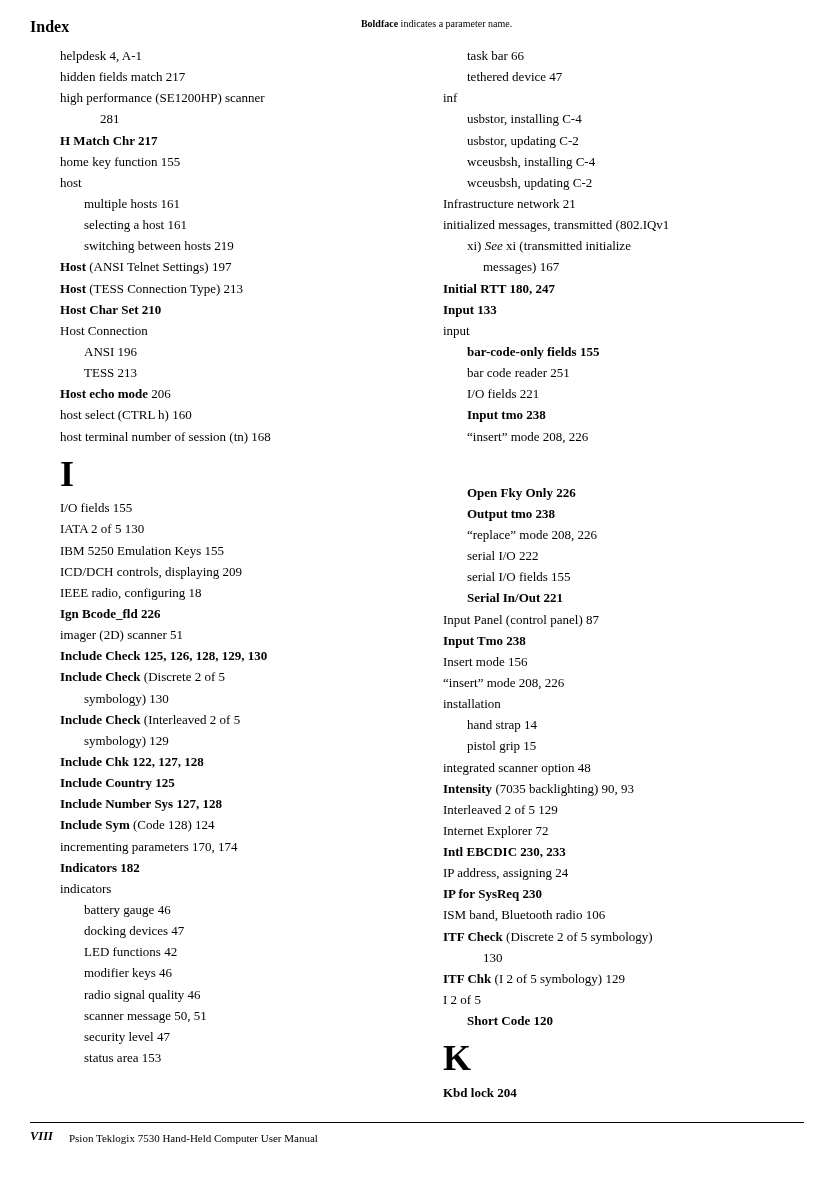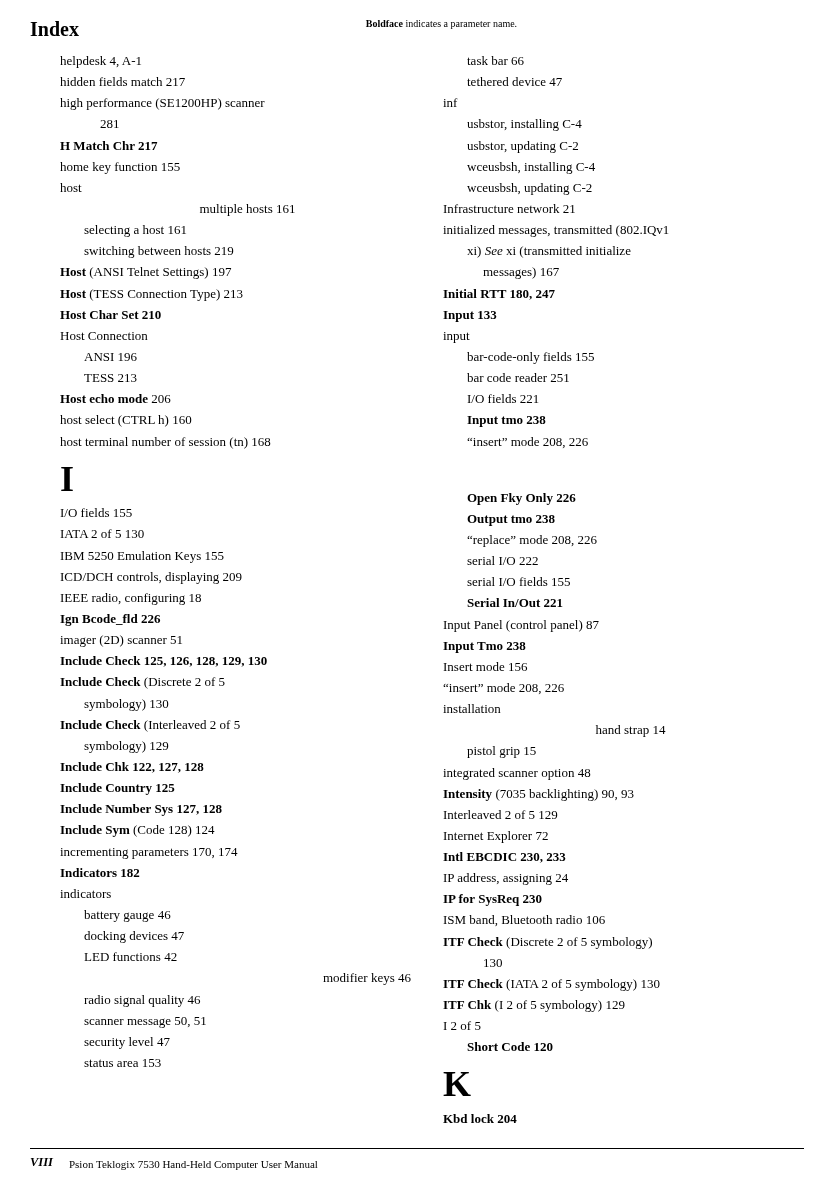--- a/index.html
+++ b/index.html
@@ -14,21 +14,21 @@
     }
     .page-header {
       display: flex;
       justify-content: space-between;
       align-items: flex-start;
       margin-bottom: 10px;
       border-bottom: none;
     }
     .page-header-left {
       font-weight: bold;
-      font-size: 20px;
+      font-size: 16px;
       font-style: normal;
     }
     .page-header-center {
       text-align: center;
       font-size: 10px;
       flex: 1;
       padding: 0 20px;
     }
     .header-bold { font-weight: bold; }
     .two-col {
@@ -76,21 +76,21 @@
 
 <div class="two-col">
   <div class="col" id="left-col">
       <div class="entry">helpdesk   4, A-1</div>
       <div class="entry">hidden fields match   217</div>
       <div class="entry">high performance (SE1200HP) scanner</div>
       <div class="entry" style="padding-left: 40px;">281</div>
       <div class="entry"><b>H Match Chr   217</b></div>
       <div class="entry">home key function   155</div>
       <div class="entry">host</div>
-      <div class="entry" style="padding-left: 24px; text-align: center;">multiple hosts   161</div>
+      <div class="entry" style="padding-left: 24px;">multiple hosts   161</div>
       <div class="entry" style="padding-left: 24px;">selecting a host   161</div>
       <div class="entry" style="padding-left: 24px;">switching between hosts   219</div>
       <div class="entry"><b>Host </b>(ANSI Telnet Settings)   197</div>
       <div class="entry"><b>Host </b>(TESS Connection Type)   213</div>
       <div class="entry"><b>Host Char Set   210</b></div>
       <div class="entry">Host Connection</div>
       <div class="entry" style="padding-left: 24px;">ANSI   196</div>
       <div class="entry" style="padding-left: 24px;">TESS   213</div>
       <div class="entry"><b>Host echo mode</b>   206</div>
       <div class="entry">host select (CTRL h)   160</div>
@@ -111,70 +111,69 @@
       <div class="entry"><b>Include Chk   122, 127, 128</b></div>
       <div class="entry"><b>Include Country   125</b></div>
       <div class="entry"><b>Include Number Sys   127, 128</b></div>
       <div class="entry"><b>Include Sym </b>(Code 128)   124</div>
       <div class="entry">incrementing parameters   170, 174</div>
       <div class="entry"><b>Indicators   182</b></div>
       <div class="entry">indicators</div>
       <div class="entry" style="padding-left: 24px;">battery gauge   46</div>
       <div class="entry" style="padding-left: 24px;">docking devices   47</div>
       <div class="entry" style="padding-left: 24px;">LED functions   42</div>
-      <div class="entry" style="padding-left: 24px; text-align: right;">modifier keys   46</div>
+      <div class="entry" style="padding-left: 24px;">modifier keys   46</div>
       <div class="entry" style="padding-left: 24px;">radio signal quality   46</div>
       <div class="entry" style="padding-left: 24px;">scanner message   50, 51</div>
       <div class="entry" style="padding-left: 24px;">security level   47</div>
       <div class="entry" style="padding-left: 24px;">status area   153</div>
     </div>
   <div class="col" id="right-col">
       <div class="entry" style="padding-left: 24px;">task bar   66</div>
       <div class="entry" style="padding-left: 24px;">tethered device   47</div>
       <div class="entry">inf</div>
       <div class="entry" style="padding-left: 24px;">usbstor, installing   C-4</div>
       <div class="entry" style="padding-left: 24px;">usbstor, updating   C-2</div>
       <div class="entry" style="padding-left: 24px;">wceusbsh, installing   C-4</div>
       <div class="entry" style="padding-left: 24px;">wceusbsh, updating   C-2</div>
       <div class="entry">Infrastructure network   21</div>
       <div class="entry">initialized messages, transmitted (802.IQv1</div>
       <div class="entry" style="padding-left: 24px;">xi) <i>See</i> xi (transmitted initialize</div>
       <div class="entry" style="padding-left: 40px;">messages)   167</div>
       <div class="entry"><b>Initial RTT   180, 247</b></div>
       <div class="entry"><b>Input   133</b></div>
       <div class="entry">input</div>
-      <div class="entry" style="padding-left: 24px;">bar-code-only fields   155</div>
+      <div class="entry" style="padding-left: 24px; font-weight: bold;">bar-code-only fields   155</div>
       <div class="entry" style="padding-left: 24px;">bar code reader   251</div>
       <div class="entry" style="padding-left: 24px;">I/O fields   221</div>
       <div class="entry" style="padding-left: 24px;"><b>Input tmo   238</b></div>
       <div class="entry" style="padding-left: 24px;">“insert” mode   208, 226</div>
       <div class="entry" style="padding-left: 24px; margin-top: 36px;"><b>Open Fky Only   226</b></div>
       <div class="entry" style="padding-left: 24px;"><b>Output tmo   238</b></div>
       <div class="entry" style="padding-left: 24px;">“replace” mode   208, 226</div>
       <div class="entry" style="padding-left: 24px;">serial I/O   222</div>
       <div class="entry" style="padding-left: 24px;">serial I/O fields   155</div>
       <div class="entry" style="padding-left: 24px;"><b>Serial In/Out   221</b></div>
       <div class="entry">Input Panel (control panel)   87</div>
       <div class="entry"><b>Input Tmo   238</b></div>
       <div class="entry">Insert mode   156</div>
       <div class="entry">“insert” mode   208, 226</div>
       <div class="entry">installation</div>
-      <div class="entry" style="padding-left: 24px; text-align: center;">hand strap   14</div>
+      <div class="entry" style="padding-left: 24px;">hand strap   14</div>
       <div class="entry" style="padding-left: 24px;">pistol grip   15</div>
       <div class="entry">integrated scanner option   48</div>
       <div class="entry"><b>Intensity </b>(7035 backlighting)   90, 93</div>
       <div class="entry">Interleaved 2 of 5   129</div>
       <div class="entry">Internet Explorer   72</div>
       <div class="entry"><b>Intl EBCDIC   230, 233</b></div>
       <div class="entry">IP address, assigning   24</div>
       <div class="entry"><b>IP for SysReq   230</b></div>
       <div class="entry">ISM band, Bluetooth radio   106</div>
       <div class="entry"><b>ITF Check </b>(Discrete 2 of 5 symbology)</div>
       <div class="entry" style="padding-left: 40px;">130</div>
-      <div class="entry"><b>ITF Check </b>(IATA 2 of 5 symbology)   130</div>
       <div class="entry"><b>ITF Chk </b>(I 2 of 5 symbology)   129</div>
       <div class="entry">I 2 of 5</div>
       <div class="entry" style="padding-left: 24px;"><b>Short Code   120</b></div>
       <div class="section-letter">K</div>
       <div class="entry"><b>Kbd lock   204</b></div>
     </div>
 </div>
 
 <div class="page-footer">
   <span class="footer-page">VIII</span>

